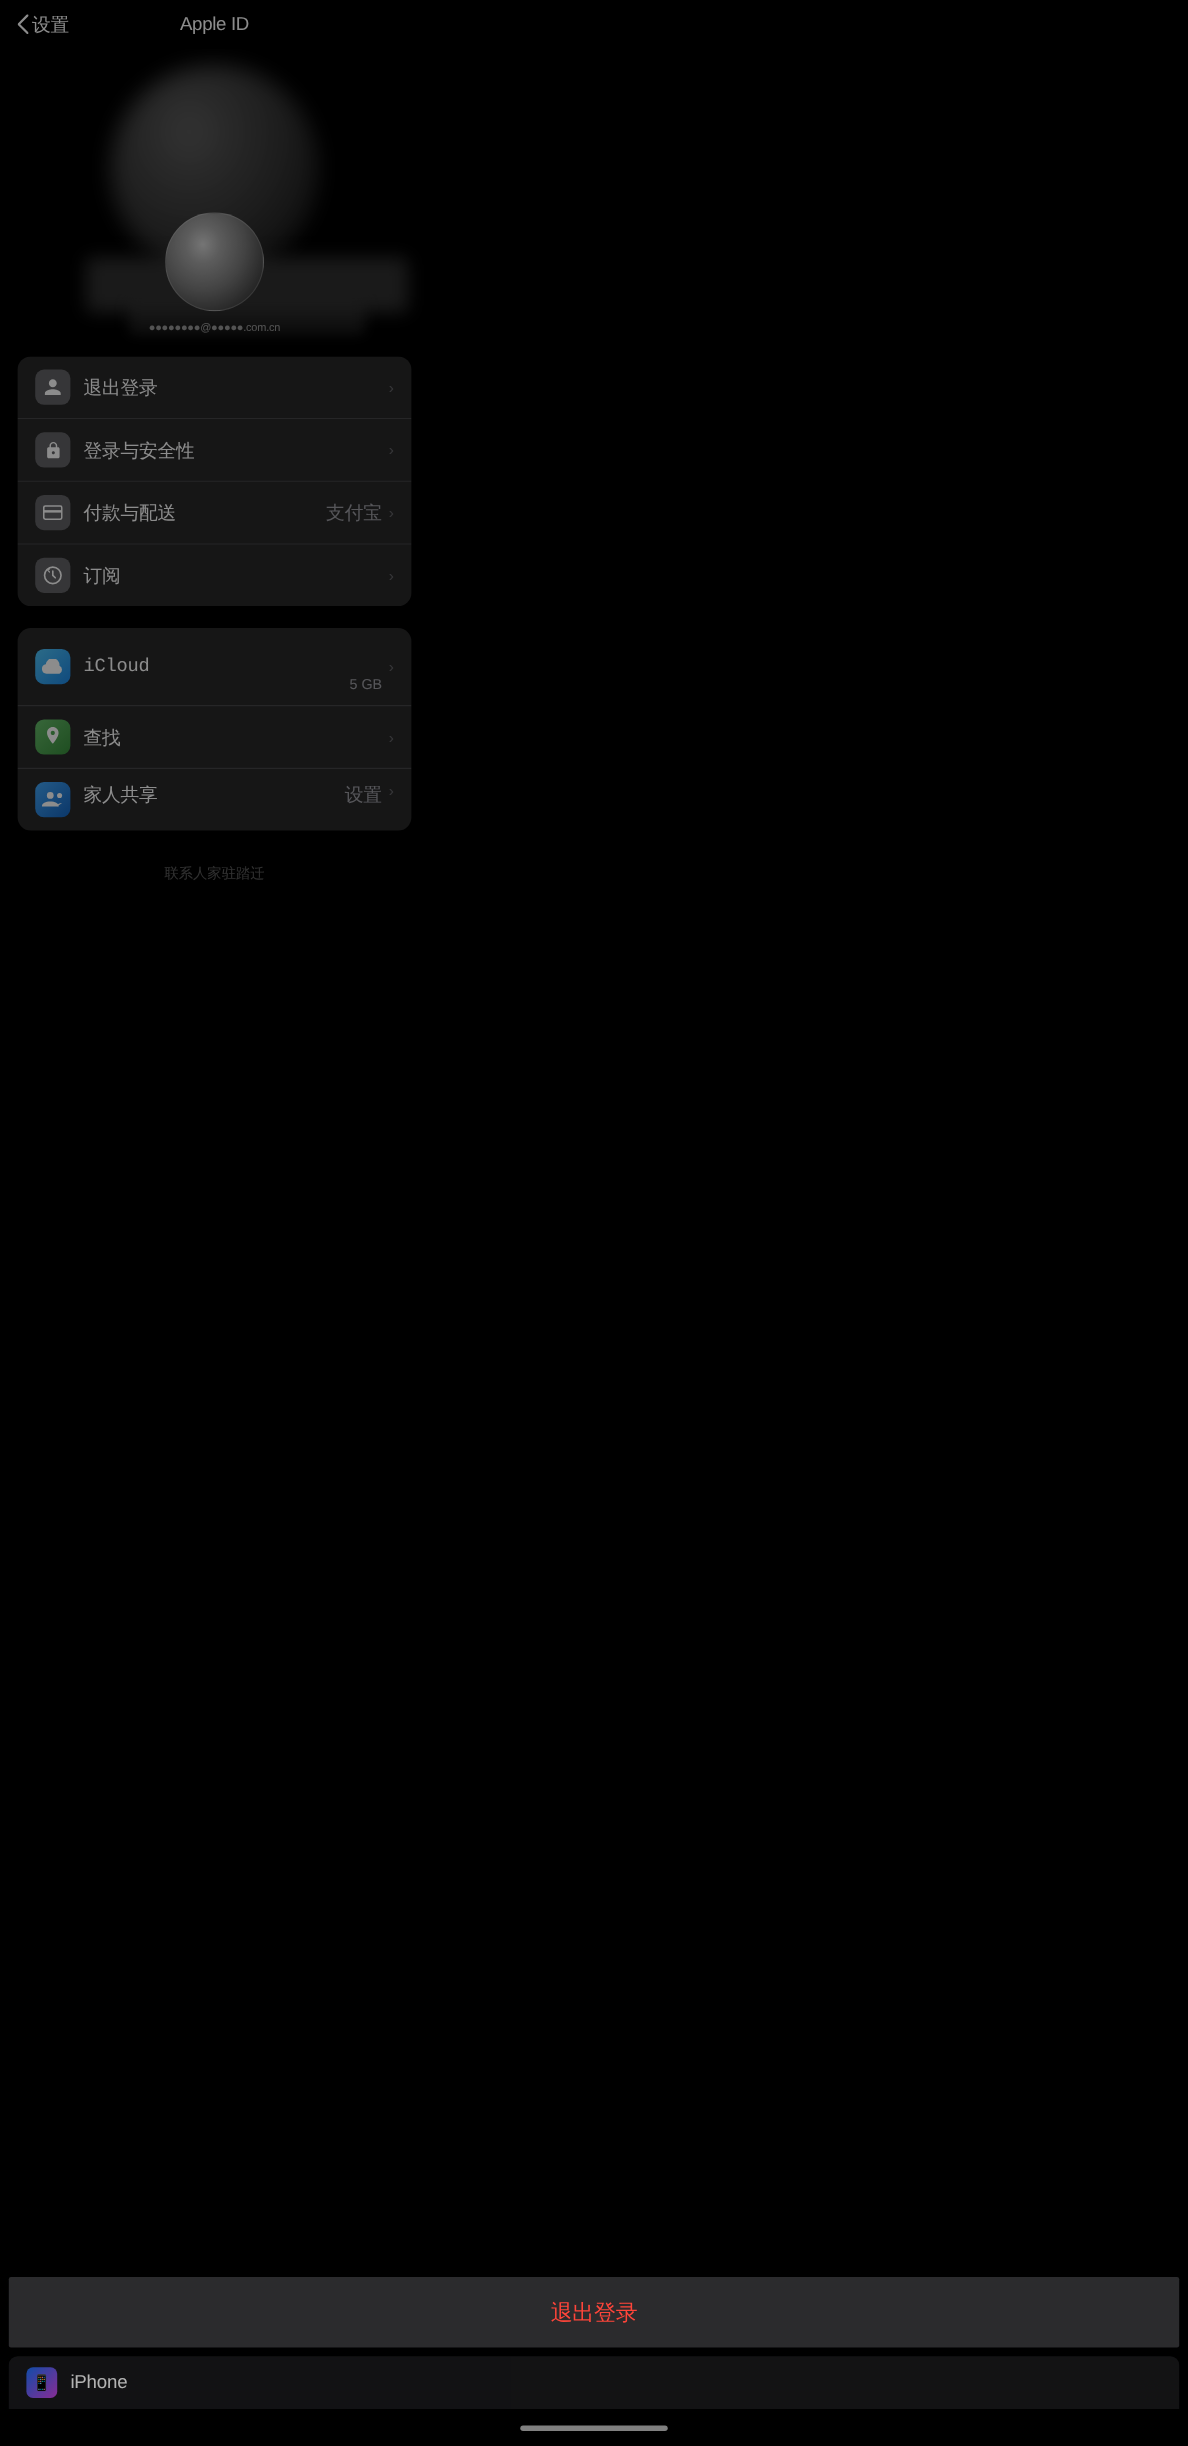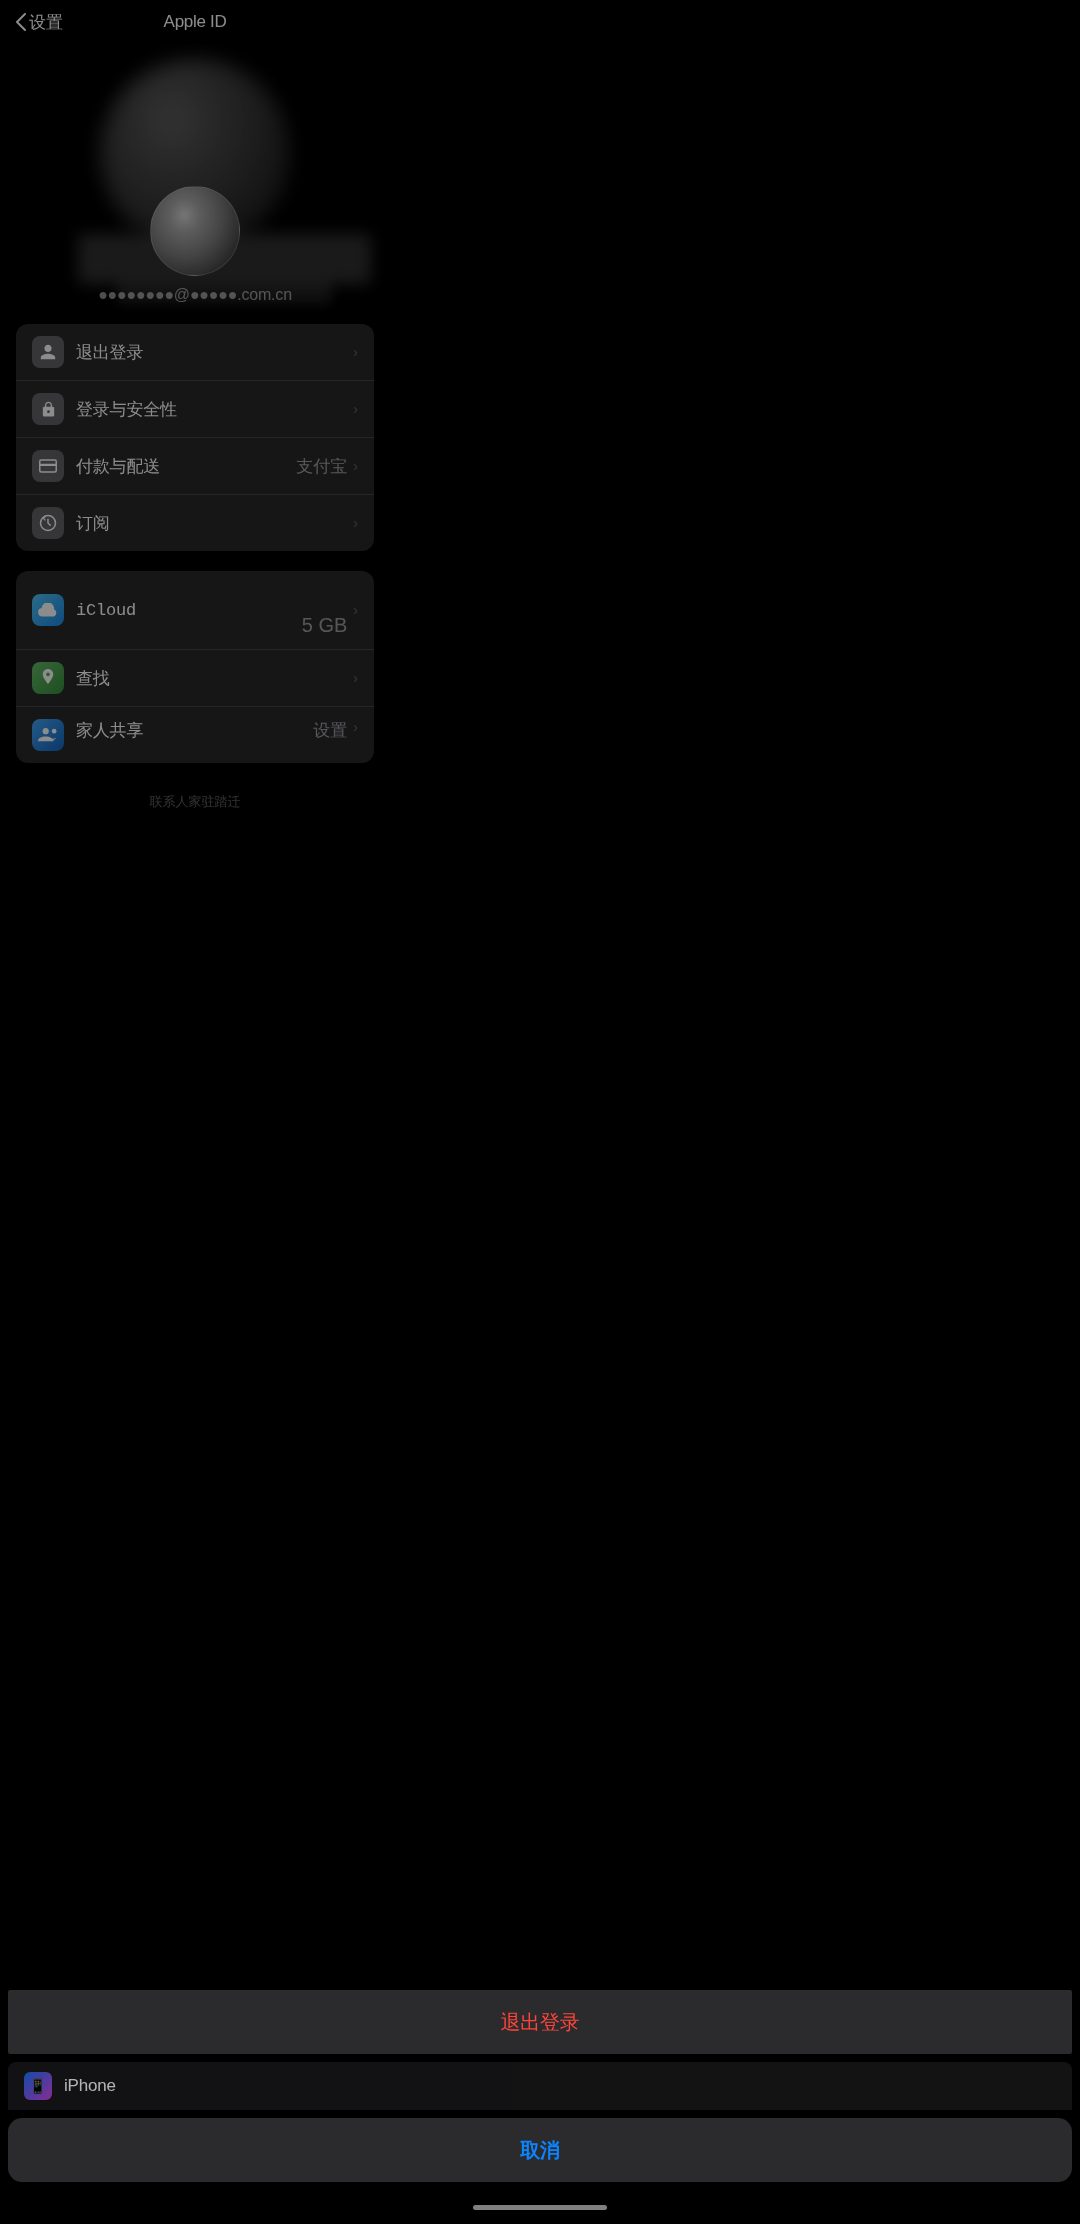--- a/index.html
+++ b/index.html
@@ -40,21 +40,21 @@
 <div style="position:relative;overflow:hidden;height:280px;display:flex;flex-direction:column;align-items:center;justify-content:flex-end;padding-bottom:20px;background:#000;">
 
   <div style="position:absolute;top:0;left:0;right:0;bottom:0;overflow:hidden;">
     <div style="position:absolute;top:15px;left:50%;transform:translateX(-50%);width:190px;height:190px;border-radius:50%;background:radial-gradient(ellipse at 38% 32%, #d0d0d0 0%, #a0a0a0 25%, #707070 55%, #404040 80%, #1a1a1a 100%);filter:blur(10px);opacity:0.45;"></div>
     <div style="position:absolute;bottom:40px;left:20%;right:5%;height:50px;background:rgba(70,70,70,0.7);filter:blur(8px);border-radius:4px;"></div>
     <div style="position:absolute;bottom:20px;left:30%;right:15%;height:30px;background:rgba(60,60,60,0.5);filter:blur(6px);border-radius:4px;"></div>
   </div>
 
   <div style="width:90px;height:90px;border-radius:50%;background:radial-gradient(ellipse at 38% 32%, #d5d5d5 0%, #a8a8a8 20%, #7a7a7a 50%, #4a4a4a 75%, #1e1e1e 100%);position:relative;z-index:2;margin-bottom:10px;border:0.5px solid rgba(255,255,255,0.2);flex-shrink:0;"></div>
 
-  <div style="font-size:16px;color:rgba(255,255,255,0.55);position:relative;z-index:2;letter-spacing:-0.2px;text-align:right;">●●●●●●●●@●●●●●.com.cn</div>
+  <div style="font-size:10px;color:rgba(255,255,255,0.55);position:relative;z-index:2;letter-spacing:-0.2px;text-align:right;">●●●●●●●●@●●●●●.com.cn</div>
 </div>
 
 <div style="background:rgba(44,44,46,0.9);border-radius:12px;margin:0 16px 20px;overflow:hidden;">
 
   <div style="display:flex;align-items:center;padding:12px 16px;min-height:56px;border-bottom:0.5px solid rgba(84,84,88,0.65);cursor:pointer;">
     <div style="width:32px;height:32px;border-radius:8px;background:#636366;display:flex;align-items:center;justify-content:center;margin-right:12px;flex-shrink:0;">
       <svg width="18" height="18" viewBox="0 0 24 24" fill="white">
         <path d="M12 12c2.7 0 4.8-2.1 4.8-4.8S14.7 2.4 12 2.4 7.2 4.5 7.2 7.2 9.3 12 12 12zm0 2.4c-3.2 0-9.6 1.6-9.6 4.8v2.4h19.2v-2.4c0-3.2-6.4-4.8-9.6-4.8z"></path>
       </svg>
     </div>
@@ -99,21 +99,21 @@
 
 <div style="background:rgba(44,44,46,0.9);border-radius:12px;margin:0 16px 20px;overflow:hidden;">
 
   <div style="display:flex;align-items:center;padding:12px 16px;min-height:56px;border-bottom:0.5px solid rgba(84,84,88,0.65);cursor:pointer;">
     <div style="width:32px;height:32px;border-radius:8px;background:linear-gradient(135deg,#4fc3f7,#1e88e5);display:flex;align-items:center;justify-content:center;margin-right:12px;flex-shrink:0;">
       <svg width="20" height="14" viewBox="0 0 28 18" fill="white">
         <path d="M22.5 18H6a6 6 0 0 1-.9-11.9A8 8 0 0 1 22.5 8 5.5 5.5 0 0 1 22.5 18z"></path>
       </svg>
     </div>
     <span style="font-size:17px;color:#fff;flex:1;letter-spacing:-0.2px;font-family:Liberation Mono, monospace;">iCloud</span>
-    <span style="font-size:20px;color:rgba(235,235,245,0.6);margin-right:6px;margin-top:31px;">5 GB</span>
+    <span style="font-size:13px;color:rgba(235,235,245,0.6);margin-right:6px;margin-top:31px;">5 GB</span>
     <span style="color:rgba(235,235,245,0.3);font-size:14px;">›</span>
   </div>
 
 
   <div style="display:flex;align-items:center;padding:12px 16px;min-height:56px;border-bottom:0.5px solid rgba(84,84,88,0.65);cursor:pointer;">
     <div style="width:32px;height:32px;border-radius:8px;background:linear-gradient(135deg,#66bb6a,#388e3c);display:flex;align-items:center;justify-content:center;margin-right:12px;flex-shrink:0;">
       <svg width="16" height="18" viewBox="0 0 20 24" fill="white">
         <path d="M10 0C6.1 0 3 3.1 3 7c0 5.2 7 13 7 13s7-7.8 7-13c0-3.9-3.1-7-7-7zm0 9.5c-1.4 0-2.5-1.1-2.5-2.5S8.6 4.5 10 4.5s2.5 1.1 2.5 2.5S11.4 9.5 10 9.5z"></path>
       </svg>
     </div>
@@ -146,23 +146,20 @@
   </div>
 
 
   <div style="display:flex;align-items:center;padding:10px 16px;min-height:48px;background:rgba(30,30,32,0.9);margin:0 8px 0px;border-radius:8px 8px 0 0;opacity:0.7;">
     <div style="width:28px;height:28px;border-radius:6px;background:linear-gradient(135deg,#1a6cf0,#c13fd4);margin-right:12px;flex-shrink:0;overflow:hidden;display:flex;align-items:center;justify-content:center;">
       <span style="font-size:14px;">📱</span>
     </div>
     <span style="font-size:17px;color:#fff;letter-spacing:-0.2px;">iPhone</span>
   </div>
 
-  <div style="background:rgba(44,44,46,0.97);border-radius:14px;margin:8px 8px 8px;overflow:hidden;">
-    <div style="display:flex;align-items:center;justify-content:center;padding:18px 16px;min-height:64px;font-size:20px;font-weight:600;color:#0a84ff;cursor:pointer;letter-spacing:-0.3px;">取消</div>
-  </div>
 
   <div style="height:34px;display:flex;align-items:center;justify-content:center;background:#000;">
     <div style="width:134px;height:5px;background:rgba(255,255,255,0.5);border-radius:3px;"></div>
   </div>
 
 </div>
 
 <div style="text-align:center;padding:10px;font-size:13px;color:rgba(255,255,255,0.35);background:#000;margin-bottom:300px;">
   <span>联系人家驻踏迁</span>
 </div>

